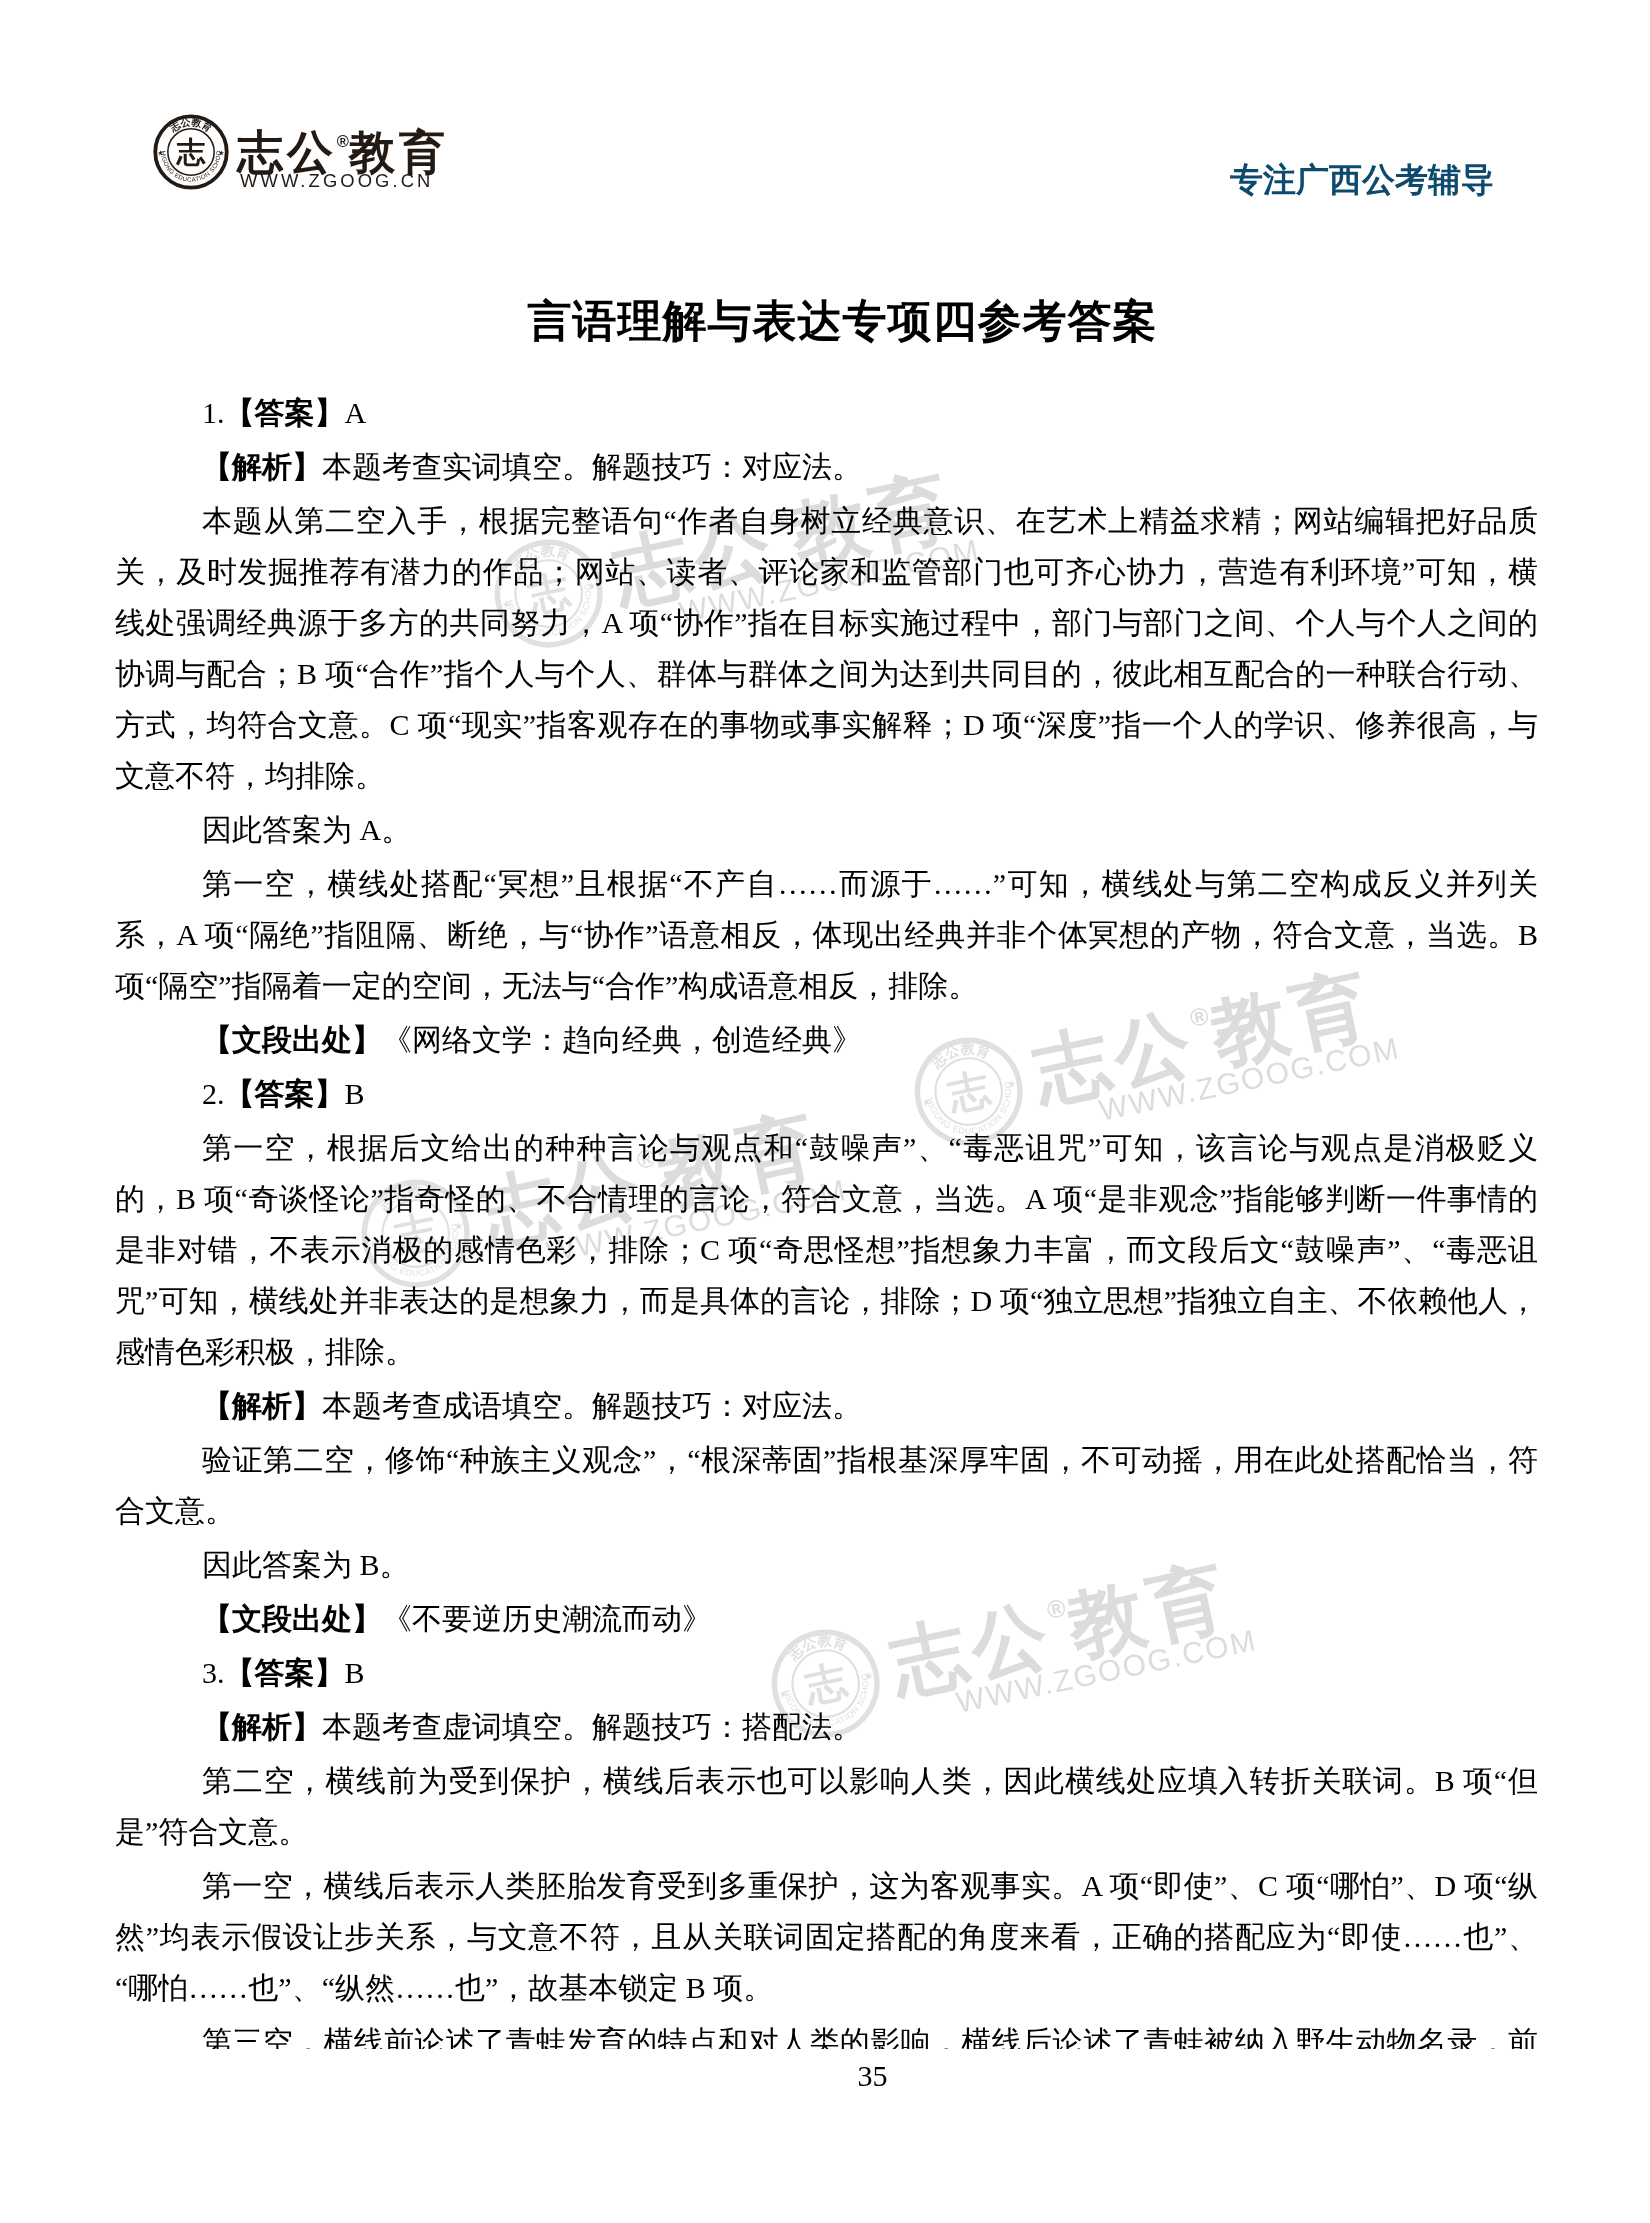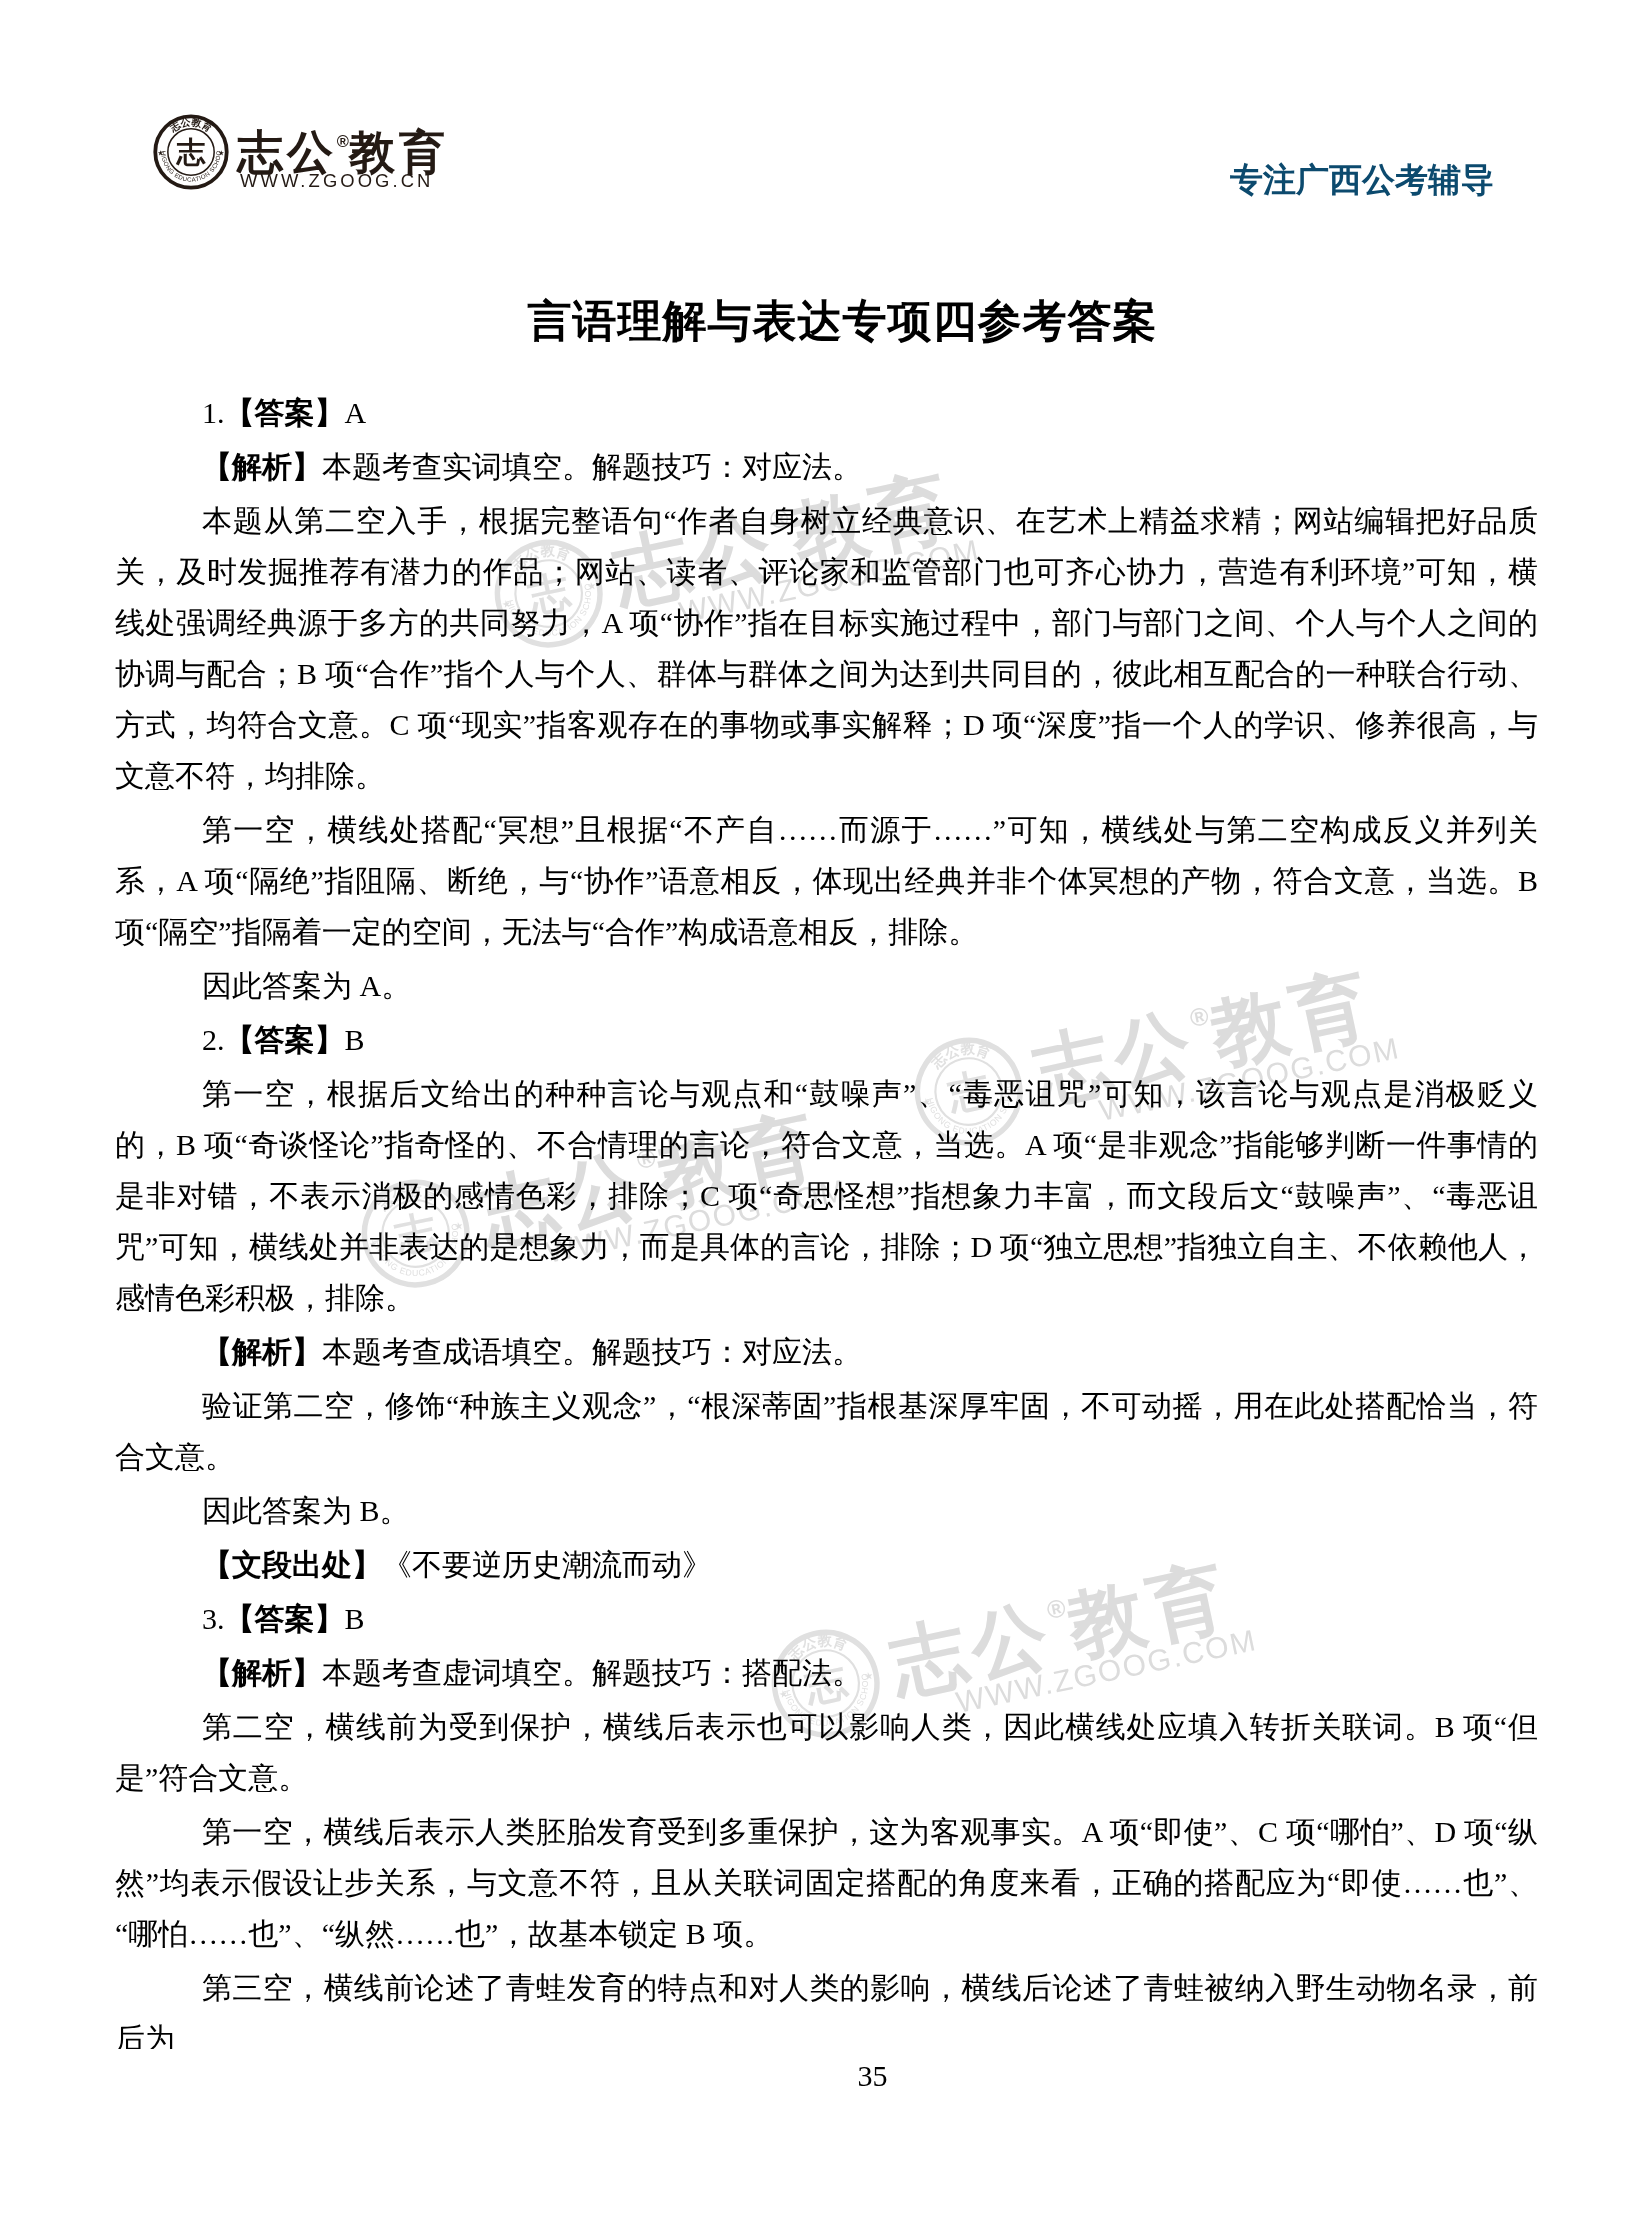--- a/index.html
+++ b/index.html
@@ -162,22 +162,23 @@
   <div class="brand-name"><span>志公</span><sup>®</sup><span>教育</span></div>
   <div class="brand-site">WWW.ZGOOG.CN</div>
   <div class="tagline">专注广西公考辅导</div>
 
   <h1 class="doc-title">言语理解与表达专项四参考答案</h1>
 
   <div class="answer-body">
       <p class="body-para"><span class="pre">1.</span><span class="lbl">【答案】</span><span>A</span></p>
       <p class="body-para"><span class="pre"></span><span class="lbl">【解析】</span><span>本题考查实词填空。解题技巧：对应法。</span></p>
       <p class="body-para"><span class="pre"></span><span class="lbl"></span><span>本题从第二空入手，根据完整语句“作者自身树立经典意识、在艺术上精益求精；网站编辑把好品质关，及时发掘推荐有潜力的作品；网站、读者、评论家和监管部门也可齐心协力，营造有利环境”可知，横线处强调经典源于多方的共同努力，A 项“协作”指在目标实施过程中，部门与部门之间、个人与个人之间的协调与配合；B 项“合作”指个人与个人、群体与群体之间为达到共同目的，彼此相互配合的一种联合行动、方式，均符合文意。C 项“现实”指客观存在的事物或事实解释；D 项“深度”指一个人的学识、修养很高，与文意不符，均排除。</span></p>
+      <p class="body-para"><span class="pre"></span><span class="lbl"></span><span>因此答案为 A。</span></p>
       <p class="body-para"><span class="pre"></span><span class="lbl"></span><span>第一空，横线处搭配“冥想”且根据“不产自……而源于……”可知，横线处与第二空构成反义并列关系，A 项“隔绝”指阻隔、断绝，与“协作”语意相反，体现出经典并非个体冥想的产物，符合文意，当选。B 项“隔空”指隔着一定的空间，无法与“合作”构成语意相反，排除。</span></p>
-      <p class="body-para"><span class="pre"></span><span class="lbl"></span><span>因此答案为 A。</span></p>
+      <p class="body-para"><span class="pre"></span><span class="lbl">【文段出处】</span><span>《网络文学：趋向经典，创造经典》</span></p>
       <p class="body-para"><span class="pre">2.</span><span class="lbl">【答案】</span><span>B</span></p>
       <p class="body-para"><span class="pre"></span><span class="lbl"></span><span>第一空，根据后文给出的种种言论与观点和“鼓噪声”、“毒恶诅咒”可知，该言论与观点是消极贬义的，B 项“奇谈怪论”指奇怪的、不合情理的言论，符合文意，当选。A 项“是非观念”指能够判断一件事情的是非对错，不表示消极的感情色彩，排除；C 项“奇思怪想”指想象力丰富，而文段后文“鼓噪声”、“毒恶诅咒”可知，横线处并非表达的是想象力，而是具体的言论，排除；D 项“独立思想”指独立自主、不依赖他人，感情色彩积极，排除。</span></p>
       <p class="body-para"><span class="pre"></span><span class="lbl">【解析】</span><span>本题考查成语填空。解题技巧：对应法。</span></p>
       <p class="body-para"><span class="pre"></span><span class="lbl"></span><span>验证第二空，修饰“种族主义观念”，“根深蒂固”指根基深厚牢固，不可动摇，用在此处搭配恰当，符合文意。</span></p>
       <p class="body-para"><span class="pre"></span><span class="lbl"></span><span>因此答案为 B。</span></p>
       <p class="body-para"><span class="pre"></span><span class="lbl">【文段出处】</span><span>《不要逆历史潮流而动》</span></p>
       <p class="body-para"><span class="pre">3.</span><span class="lbl">【答案】</span><span>B</span></p>
       <p class="body-para"><span class="pre"></span><span class="lbl">【解析】</span><span>本题考查虚词填空。解题技巧：搭配法。</span></p>
       <p class="body-para"><span class="pre"></span><span class="lbl"></span><span>第二空，横线前为受到保护，横线后表示也可以影响人类，因此横线处应填入转折关联词。B 项“但是”符合文意。</span></p>
       <p class="body-para"><span class="pre"></span><span class="lbl"></span><span>第一空，横线后表示人类胚胎发育受到多重保护，这为客观事实。A 项“即使”、C 项“哪怕”、D 项“纵然”均表示假设让步关系，与文意不符，且从关联词固定搭配的角度来看，正确的搭配应为“即使……也”、“哪怕……也”、“纵然……也”，故基本锁定 B 项。</span></p>

